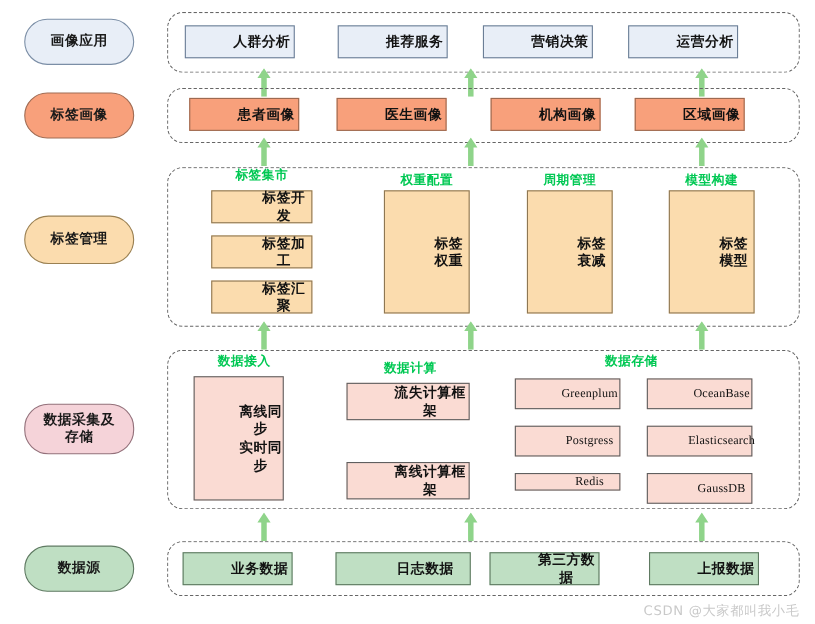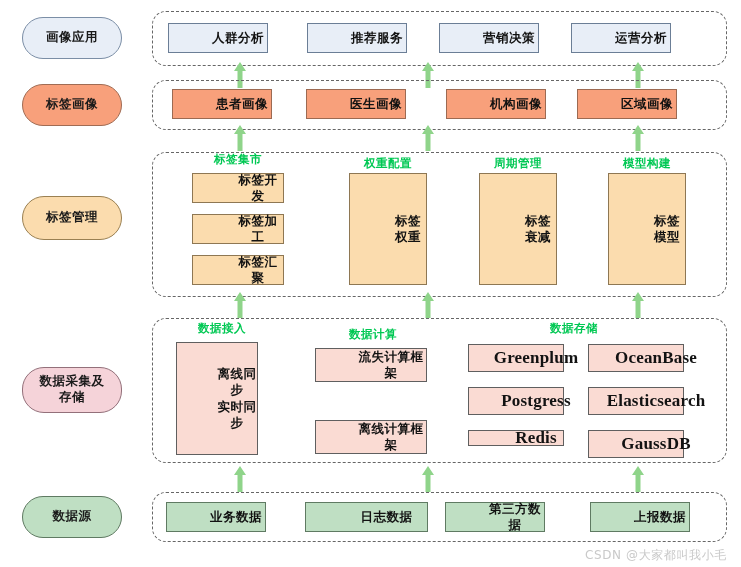--- a/index.html
+++ b/index.html
@@ -55,22 +55,22 @@
     border: 1.3px solid #7a6a57;
     font-size: 12.5px;
     font-weight: bold;
     color: #121212;
     line-height: 1.3;
     letter-spacing: 0.5px;
     padding-left: 40px;
   }
   .box.serif {
     font-family: "Liberation Serif", "DejaVu Serif", serif;
-    font-weight: bold;
-    font-size: 17px;
+    font-weight: normal;
+    font-size: 11px;
     letter-spacing: 0.2px;
   }
 
   
   .caption {
     position: absolute;
     font-size: 11.5px;
     font-weight: bold;
     color: #00c853;
     text-align: center;

